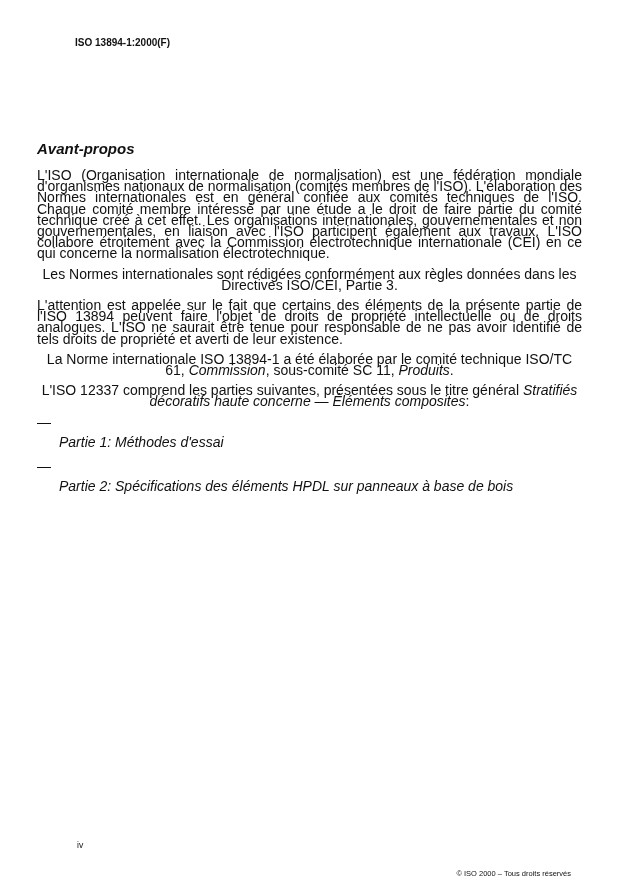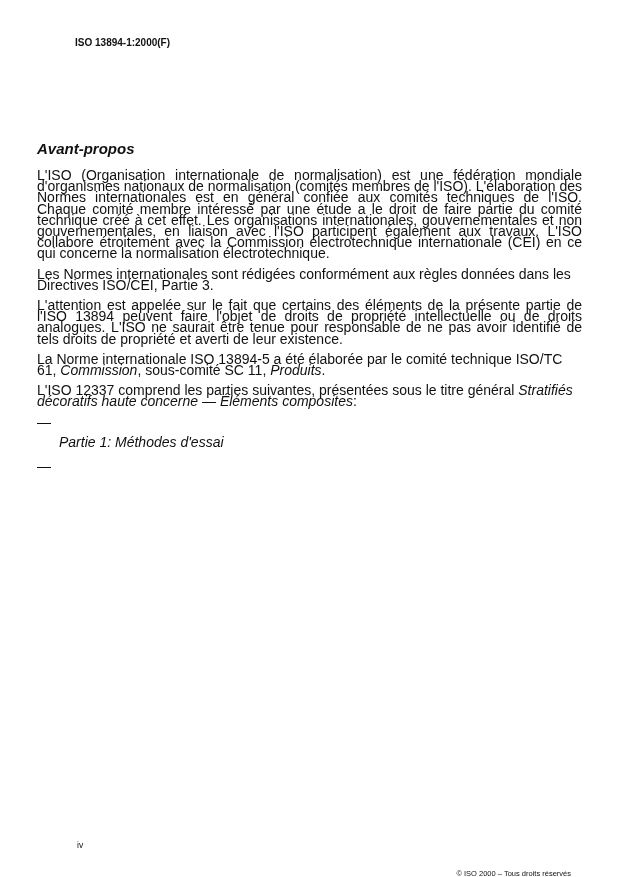--- a/index.html
+++ b/index.html
@@ -38,21 +38,21 @@
       top: 170px;
       width: 545px;
       font-size: 14px;
       line-height: 11.2px;
     }
     .body-text p {
       margin: 0 0 9px 0;
       text-align: justify;
     }
     .body-text p.left {
-      text-align: left;
+      text-align: center;
     }
     .dash-list {
       list-style: none;
       margin: 0;
       padding: 0;
     }
     .dash-list li {
       display: flex;
       margin: 0 0 13px 0;
     }
@@ -84,27 +84,28 @@
 <body>
 
 <div class="page-header">ISO 13894-1:2000(F)</div>
 
 <h1 class="section-title">Avant-propos</h1>
 
 <div class="body-text">
   <p>L'ISO (Organisation internationale de normalisation) est une fédération mondiale d'organismes nationaux de normalisation (comités membres de l'ISO). L'élaboration des Normes internationales est en général confiée aux comités techniques de l'ISO. Chaque comité membre intéressé par une étude a le droit de faire partie du comité technique créé à cet effet. Les organisations internationales, gouvernementales et non gouvernementales, en liaison avec l'ISO participent également aux travaux. L'ISO collabore étroitement avec la Commission électrotechnique internationale (CEI) en ce qui concerne la normalisation électrotechnique.</p>
   <p class="left">Les Normes internationales sont rédigées conformément aux règles données dans les Directives ISO/CEI, Partie 3.</p>
   <p>L'attention est appelée sur le fait que certains des éléments de la présente partie de l'ISO 13894 peuvent faire l'objet de droits de propriété intellectuelle ou de droits analogues. L'ISO ne saurait être tenue pour responsable de ne pas avoir identifié de tels droits de propriété et averti de leur existence.</p>
-  <p class="left"><span>La Norme internationale ISO 13894-5 a été élaborée par le comité technique ISO/TC 61, </span><i>Commission</i><span>, sous-comité SC 11, </span><i>Produits</i><span>.</span></p>
+  <p class="left"><span>La Norme internationale ISO 13894-1 a été élaborée par le comité technique ISO/TC 61, </span><i>Commission</i><span>, sous-comité SC 11, </span><i>Produits</i><span>.</span></p>
   <p class="left"><span>L'ISO 12337 comprend les parties suivantes, présentées sous le titre général </span><i>Stratifiés décoratifs haute concerne — Éléments composites</i><span>:</span></p>
   <ul class="dash-list">
     <li>
       <span class="dash">—</span>
       <span class="item">Partie 1: Méthodes d'essai</span>
     </li>
     <li>
       <span class="dash">—</span>
+      <span class="item">Partie 2: Spécifications des éléments HPDL sur panneaux à base de bois</span>
     </li>
   </ul>
 </div>
 
 <div class="page-footer-left">iv</div>
 <div class="page-footer-right">© ISO 2000 – Tous droits réservés</div>
 
 </body></html>

